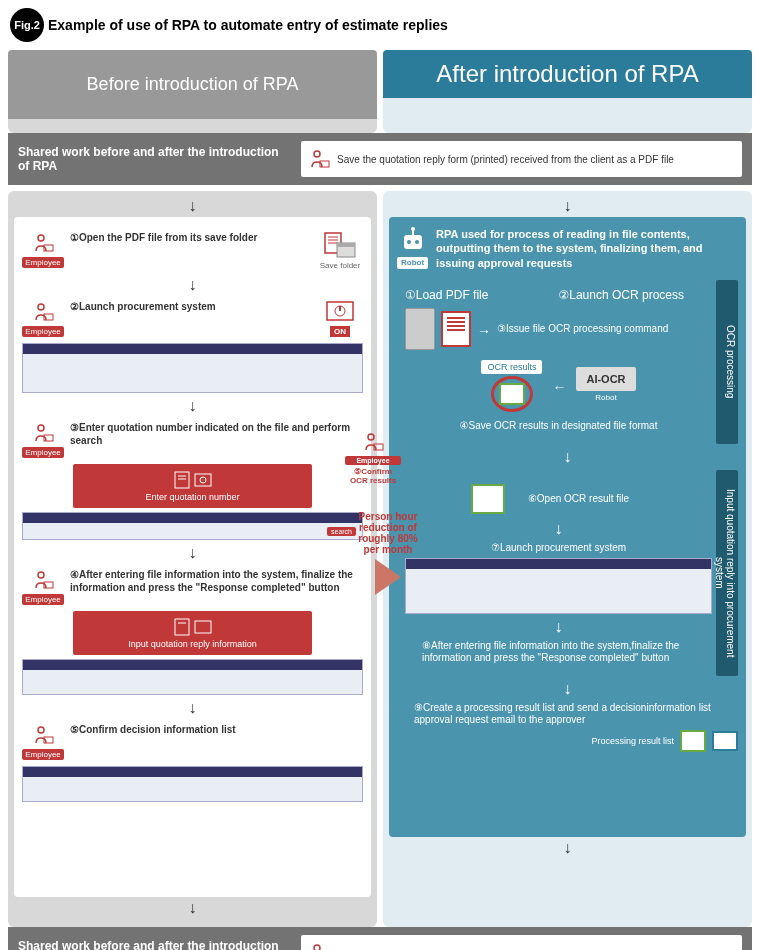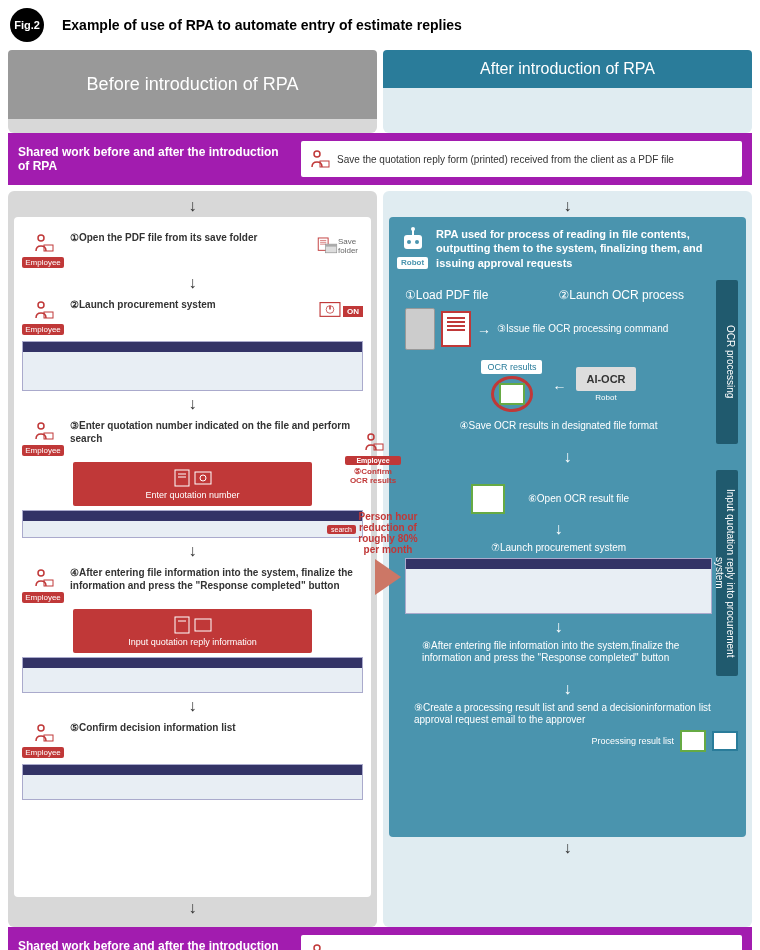--- a/index.html
+++ b/index.html
@@ -1,36 +1,36 @@
 <!DOCTYPE html>
 <html><head>
 <meta charset="utf-8">
 <style>
 *{box-sizing:border-box;margin:0;padding:0;font-family:Arial,Helvetica,sans-serif}
 body{width:760px;background:#fff}
-.fig-label{display:flex;align-items:center;gap:18px;padding:8px 10px}
+.fig-label{display:flex;align-items:center;gap:4px;padding:8px 10px}
 .fig-circle{background:#000;color:#fff;border-radius:50%;width:34px;height:34px;display:flex;align-items:center;justify-content:center;font-size:11px;font-weight:700}
 .fig-title{font-weight:700;font-size:14px}
 .wrap{display:flex;gap:6px;padding:0 8px}
 .col{flex:1;border-radius:6px;padding:8px 6px;position:relative}
 .col-l{background:#d8d8d8}
 .col-r{background:#e0ecf1}
 .col-l-cap{background:#999;padding:24px 6px;color:#fff;text-align:center;border-radius:4px 4px 0 0;margin:-8px -6px 6px}
 .col-r-cap{background:#2a7c9a;padding:10px 6px;color:#fff;text-align:center;border-radius:4px 4px 0 0;margin:-8px -6px 6px}
-.shared-bar{background:#a21caf;color:#fff;padding:8px 10px;font-size:12px;font-weight:700;display:flex;align-items:center;gap:8px;margin:0 8px 6px}
+.shared-bar{background:#737373;color:#fff;padding:8px 10px;font-size:12px;font-weight:700;display:flex;align-items:center;gap:8px;margin:0 8px 6px}
 .shared-bar .left{flex:0 0 38%}
 .shared-bar .right{background:#fff;color:#333;flex:1;padding:6px;border-radius:2px;font-weight:400;font-size:10px;display:flex;align-items:center;gap:6px}
 .emp-ico{width:24px;height:24px;flex:0 0 24px}
 .inner-l{background:#fff;border-radius:4px;padding:8px;min-height:680px}
 .inner-r{background:#4a94ae;border-radius:4px;padding:10px 8px;color:#fff;min-height:620px;position:relative}
 .step{display:flex;gap:6px;align-items:flex-start;margin:6px 0;font-size:10px;color:#333}
 .step-txt{flex:1;font-weight:700;line-height:1.3}
 .emp-badge{display:flex;flex-direction:column;align-items:center;width:42px;font-size:8px}
 .emp-badge .lbl{background:#c03838;color:#fff;padding:1px 3px;border-radius:2px;margin-top:2px}
-.save-ico{display:flex;flex-direction:row;align-items:center;font-size:8px;color:#666;width:46px}
+.save-ico{display:flex;flex-direction:column;align-items:center;font-size:8px;color:#666;width:46px}
 .arrow-d{text-align:center;font-size:16px;color:#333;margin:2px 0}
 .screenshot{background:#e8eef4;border:1px solid #aac;height:50px;margin:4px 0;position:relative;font-size:6px}
 .screenshot::before{content:"";position:absolute;top:0;left:0;right:0;height:10px;background:#336}
 .redbox{background:#c03838;color:#fff;padding:6px;font-size:9px;text-align:center;border-radius:2px;margin:4px auto;width:70%}
 .rpa-desc{display:flex;gap:8px;align-items:flex-start;font-size:11px;font-weight:700;line-height:1.3;margin-bottom:10px}
 .robot-ico{display:flex;flex-direction:column;align-items:center;width:40px;font-size:8px}
 .robot-ico .lbl{background:#fff;color:#4a94ae;padding:1px 4px;border-radius:2px;margin-top:2px}
 .ocr-zone{position:relative;padding:8px 26px 8px 8px;margin:4px 0}
 .vbar{position:absolute;right:0;top:0;bottom:0;width:22px;background:#205a6e;color:#fff;writing-mode:vertical-rl;text-align:center;font-size:10px;padding:4px 2px;border-radius:2px}
 .r-step{font-size:10px;color:#fff;margin:4px 17px;line-height:1.2}
@@ -59,21 +59,21 @@
 <div class="wrap">
 
   <div class="col col-l">
     <div class="col-l-cap">
       <div style="font-size:18px">Before introduction of RPA</div>
     </div>
   </div>
 
   <div class="col col-r">
     <div class="col-r-cap">
-      <div style="font-size:16px">After introduction of RPA</div>
+      <div style="font-size:24px">After introduction of RPA</div>
     </div>
   </div>
 
 </div>
 
 <div class="shared-bar">
   <div class="left">Shared work before and after the introduction of RPA</div>
   <div class="right">
     <svg class="emp-ico" viewBox="0 0 24 24">
         <circle cx="10" cy="7" r="3" fill="none" stroke="#c03838" stroke-width="1.5"></circle>

